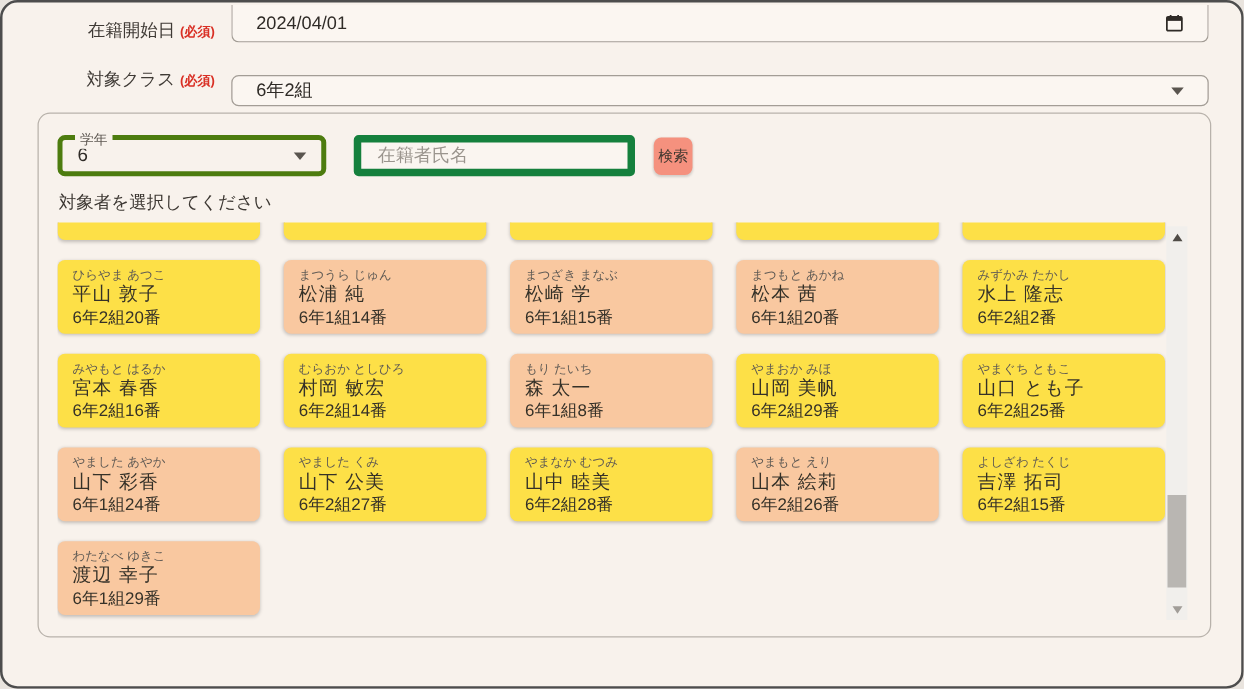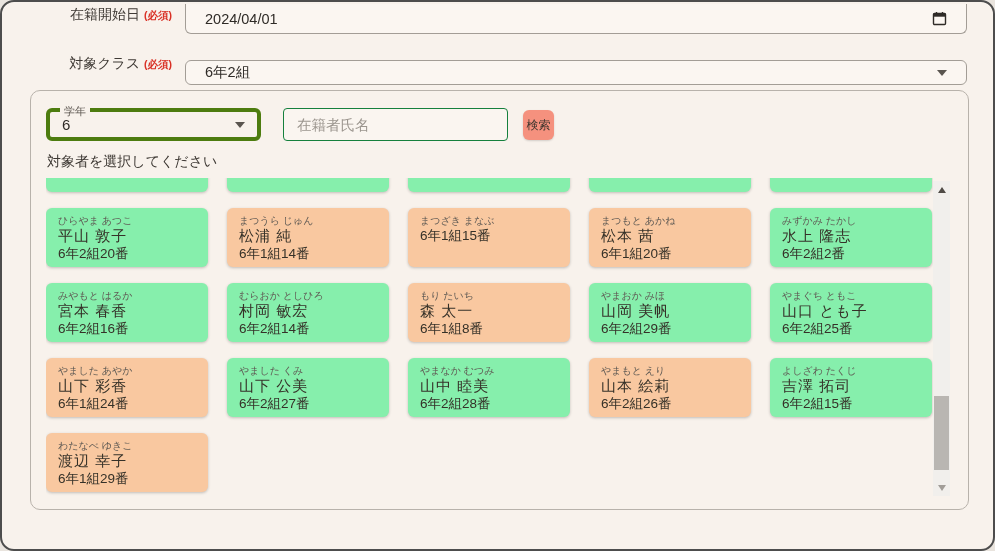--- a/index.html
+++ b/index.html
@@ -65,21 +65,21 @@
   .grade-select .float-label {
     position: absolute; top: -8px; left: 10px;
     font-size: 11px; color: #5d5751;
     background: #f8f2ec; padding: 0 4px;
   }
   .grade-select .value { flex: 1; }
 
   .name-input {
     position: absolute; left: 252px; top: 17px;
     width: 225px; height: 33px;
-    border: 1px solid #15803d;
+    border: 6px solid #15803d;
     border-radius: 4px;
     background: #faf5f0;
     font-size: 14.5px; color: #b91c1c;
     padding: 8px 13px;
     font-family: "Liberation Sans", "DejaVu Sans", sans-serif;
     outline: none;
   }
   .name-input::placeholder { color: #9b958e; opacity: 1; }
 
   .search-btn {
@@ -105,21 +105,21 @@
     overflow: hidden;
   }
   .cards-grid {
     display: grid;
     grid-template-columns: repeat(5, 162px);
     column-gap: 19px; row-gap: 16px;
     grid-auto-rows: 59px;
     margin-top: -45px;
   }
   .card {
-    background: #86efac;
+    background: #fde047;
     border-radius: 6px;
     box-shadow: 0 1px 3px rgba(0,0,0,.22);
     padding: 7px 12px 6px 12px;
     overflow: hidden;
     cursor: pointer;
   }
   .card.selected { background: #f9c8a0; }
   .card .kana { display: block; font-size: 10px; color: #5f5a54; line-height: 1.15; }
   .card .name { display: block; font-size: 15px; color: #353128; line-height: 1.25; letter-spacing: 1px; }
   .card .class-no { display: block; font-size: 13.5px; color: #353128; margin-top: 0; }
@@ -153,21 +153,21 @@
     background: #b9b6b2;
     cursor: grab;
   }
 </style>
 </head>
 <body>
 
 <div class="window">
 
   <div class="form-row">
-    <div class="form-label" style="top:4px;">
+    <div class="form-label" style="top:14px;">
       <span>在籍開始日</span>
       <span class="required">(必須)</span>
     </div>
     <div class="field" style="top:2px; height:30px; border-top:none; border-top-left-radius:0; border-top-right-radius:0;">
       <span class="value">2024/04/01</span>
       <span class="cal-icon">
         <svg width="15" height="15" viewBox="0 0 15 15">
           <rect x="1.5" y="2.5" width="12" height="11" rx="1" fill="none" stroke="#2f2b27" stroke-width="1.4"></rect>
           <line x1="4.5" y1="1" x2="4.5" y2="4" stroke="#2f2b27" stroke-width="1.4"></line>
           <line x1="10.5" y1="1" x2="10.5" y2="4" stroke="#2f2b27" stroke-width="1.4"></line>
@@ -214,20 +214,21 @@
             <span class="name">平山 敦子</span>
             <span class="class-no">6年2組20番</span>
           </div>
           <div class="card selected">
             <span class="kana">まつうら じゅん</span>
             <span class="name">松浦 純</span>
             <span class="class-no">6年1組14番</span>
           </div>
           <div class="card selected">
             <span class="kana">まつざき まなぶ</span>
+            <span class="name">松崎 学</span>
             <span class="class-no">6年1組15番</span>
           </div>
           <div class="card selected">
             <span class="kana">まつもと あかね</span>
             <span class="name">松本 茜</span>
             <span class="class-no">6年1組20番</span>
           </div>
           <div class="card">
             <span class="kana">みずかみ たかし</span>
             <span class="name">水上 隆志</span>

